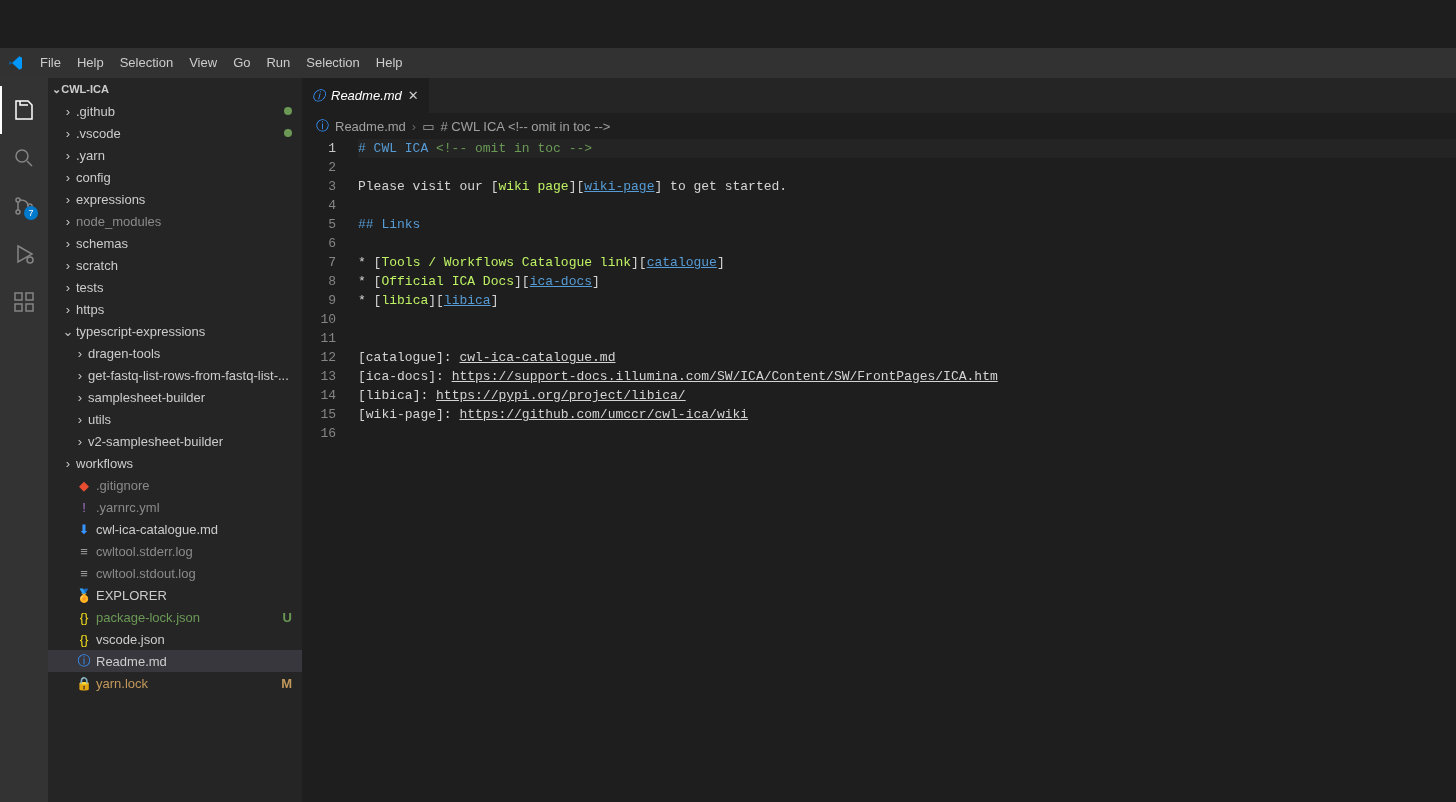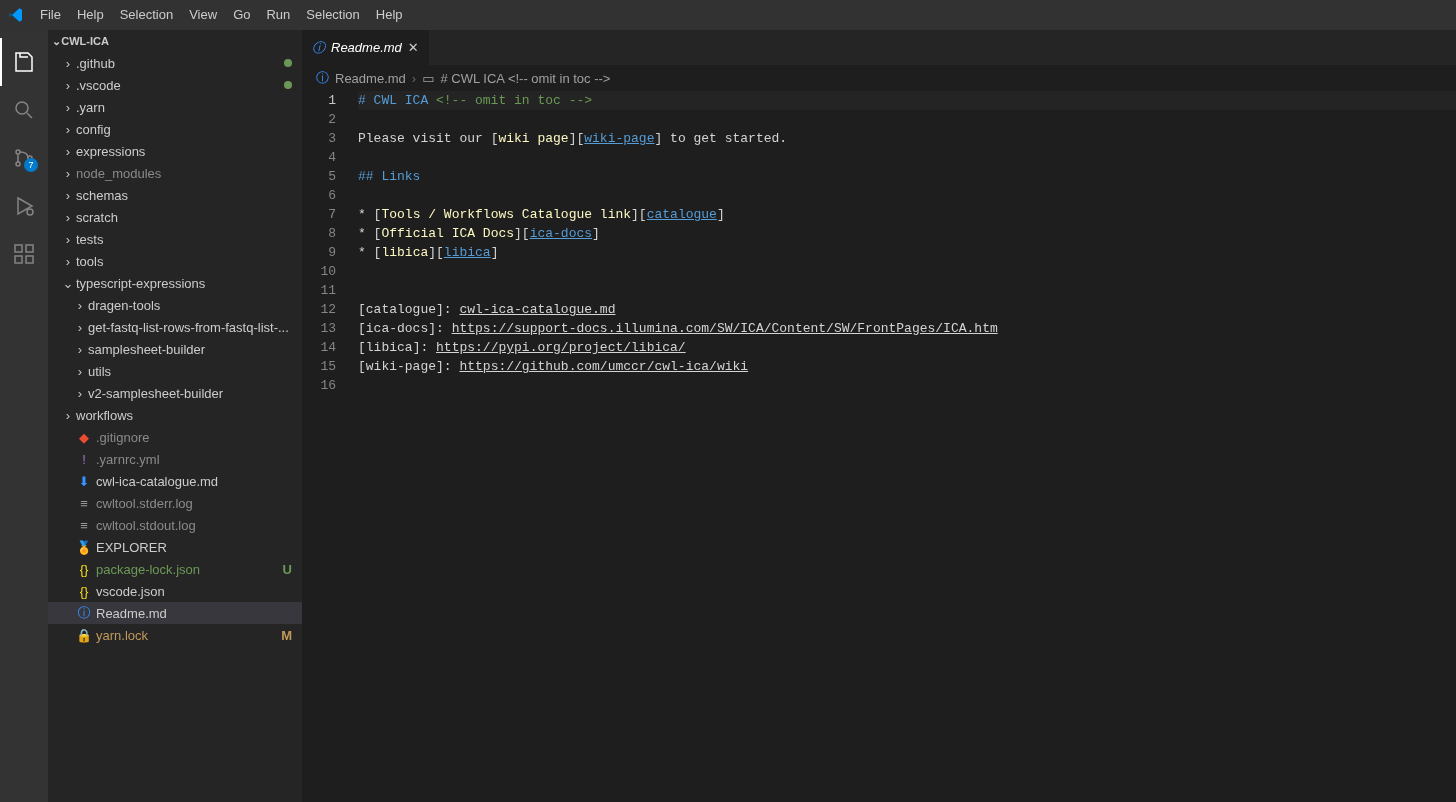--- a/index.html
+++ b/index.html
@@ -13,20 +13,21 @@
   font-size: 13px;
 }
 
 
 .titlebar {
   height: 30px;
   background: #323233;
   display: flex;
   align-items: center;
   padding: 0 8px;
+  margin-top: 48px;
 }
 .titlebar .logo {
   width: 16px; height: 16px;
   margin-right: 8px;
 }
 .menu { display: flex; }
 .menu-item {
   padding: 0 8px;
   line-height: 30px;
   color: #cccccc;
@@ -206,21 +207,21 @@
 .code {
   flex: 1;
   padding-left: 8px;
   white-space: pre;
 }
 .code .line.current { background: #2a2a2a80; }
 .tok-hash { color: #569cd6; }
 .tok-text { color: #d4d4d4; }
 .tok-comment { color: #6a9955; }
 .tok-bracket { color: #d4d4d4; }
-.tok-linktext { color: #fef9c3; }
+.tok-linktext { color: #bef264; }
 .tok-linkref { color: #569cd6; text-decoration: underline; }
 .tok-url { color: #d4d4d4; text-decoration: underline; }
 
 
 .ic-info { color: #3794ff; }
 .ic-json { color: #f5de19; }
 .ic-md { color: #3794ff; }
 .ic-log { color: #999999; }
 .ic-lic { color: #e2c16c; }
 .ic-git { color: #e84d31; }
@@ -328,21 +329,21 @@
         <div class="tree-row" style="padding-left: 12px;">
           <span class="chev">›</span>
           <span class="label">scratch</span>
         </div>
         <div class="tree-row" style="padding-left: 12px;">
           <span class="chev">›</span>
           <span class="label">tests</span>
         </div>
         <div class="tree-row" style="padding-left: 12px;">
           <span class="chev">›</span>
-          <span class="label">tools</span>
+          <span class="label">https</span>
         </div>
         <div class="tree-row" style="padding-left: 12px;">
           <span class="chev">⌄</span>
           <span class="label">typescript-expressions</span>
         </div>
         <div class="tree-row" style="padding-left: 24px;">
           <span class="chev">›</span>
           <span class="label">dragen-tools</span>
         </div>
         <div class="tree-row" style="padding-left: 24px;">

